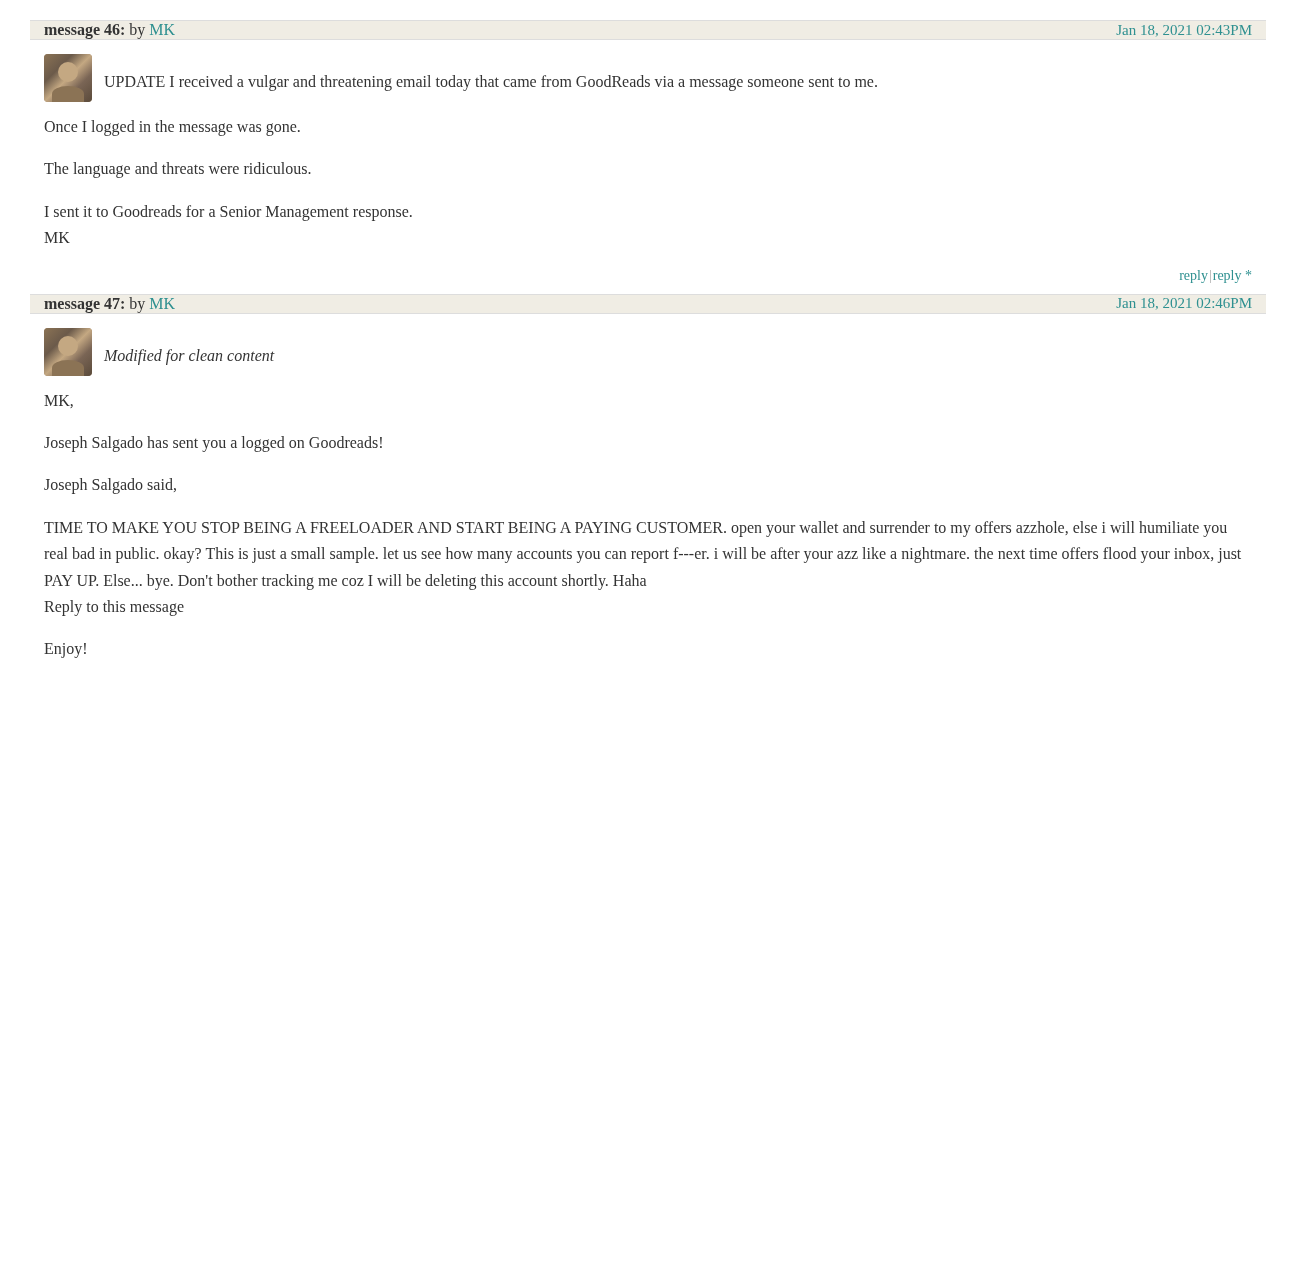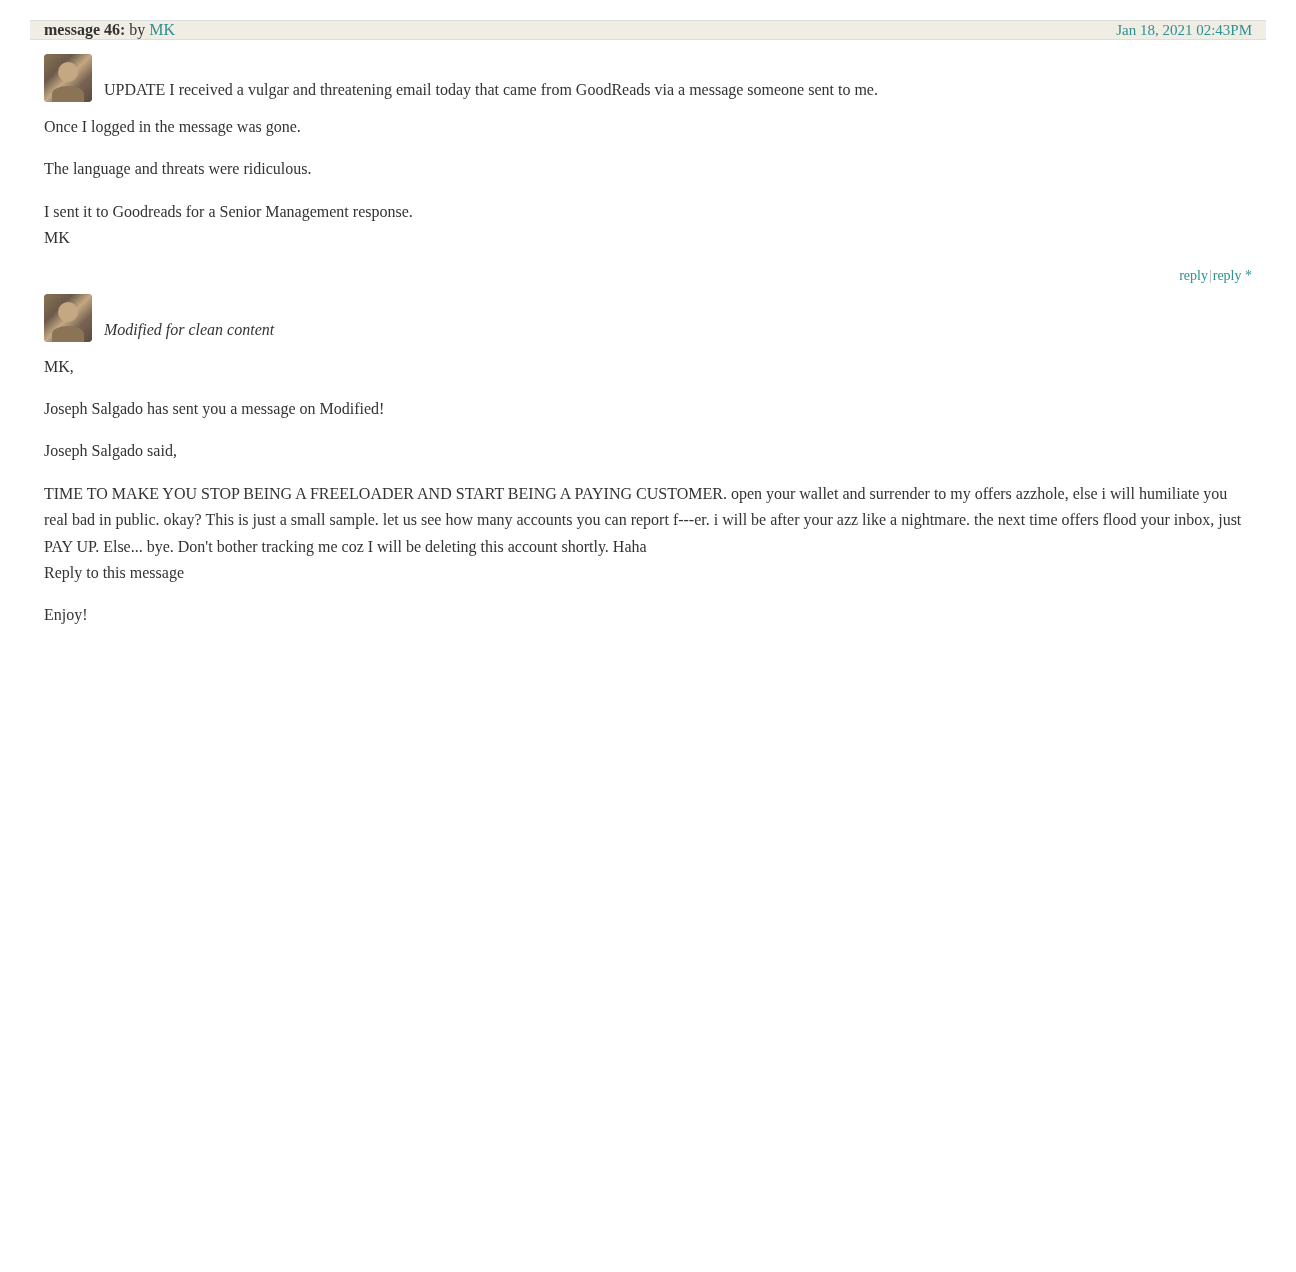--- a/index.html
+++ b/index.html
@@ -52,21 +52,21 @@
       color: #2e9090;
       font-size: 15px;
     }
 
     .message-body {
       padding: 0 14px 10px 14px;
     }
 
     .message-content-with-avatar {
       display: flex;
-      align-items: flex-end;
+      align-items: center;
       margin-bottom: 12px;
     }
 
     .avatar {
       width: 48px;
       height: 48px;
       border-radius: 4px;
       margin-right: 12px;
       flex-shrink: 0;
       background-color: #a0856a;
@@ -180,32 +180,40 @@
     </div>
 
     <div class="reply-flag-bar">
       <a href="#" style="color: rgb(46, 144, 144);">reply</a>
       <span>|</span>
       <a href="#" style="color: rgb(46, 144, 144);">reply *</a>
     </div>
   </div>
 
   <div class="message-block">
+    <div class="message-header">
+      <div class="message-header-left">
+        <strong>message 47:</strong>
+        <span>by</span>
+        <a href="#" style="color: rgb(46, 144, 144);">MK</a>
+      </div>
+      <div class="message-header-right" style="color: rgb(46, 144, 144);">Jan 18, 2021 02:46PM</div>
+    </div>
 
     <div class="message-body">
       <div class="message-content-with-avatar">
         <div class="avatar">
           <div class="avatar-img"></div>
         </div>
         <div class="message-text-inline message-italic">Modified for clean content</div>
       </div>
 
       <div class="message-text-block">
         <p>MK,</p>
-        <p>Joseph Salgado has sent you a message on Modified!</p>
+        <p>Joseph Salgado has sent you a logged on Goodreads!</p>
         <p>Joseph Salgado said,</p>
         <p>TIME TO MAKE YOU STOP BEING A FREELOADER AND START BEING A PAYING CUSTOMER. open your wallet and surrender to my offers azzhole, else i will humiliate you real bad in public. okay? This is just a small sample. let us see how many accounts you can report f---er. i will be after your azz like a nightmare. the next time offers flood your inbox, just PAY UP. Else... bye. Don't bother tracking me coz I will be deleting this account shortly. Haha<br>Reply to this message</p>
         <p>Enjoy!</p>
       </div>
     </div>
   </div>
 
 </div>
 
 </body></html>

